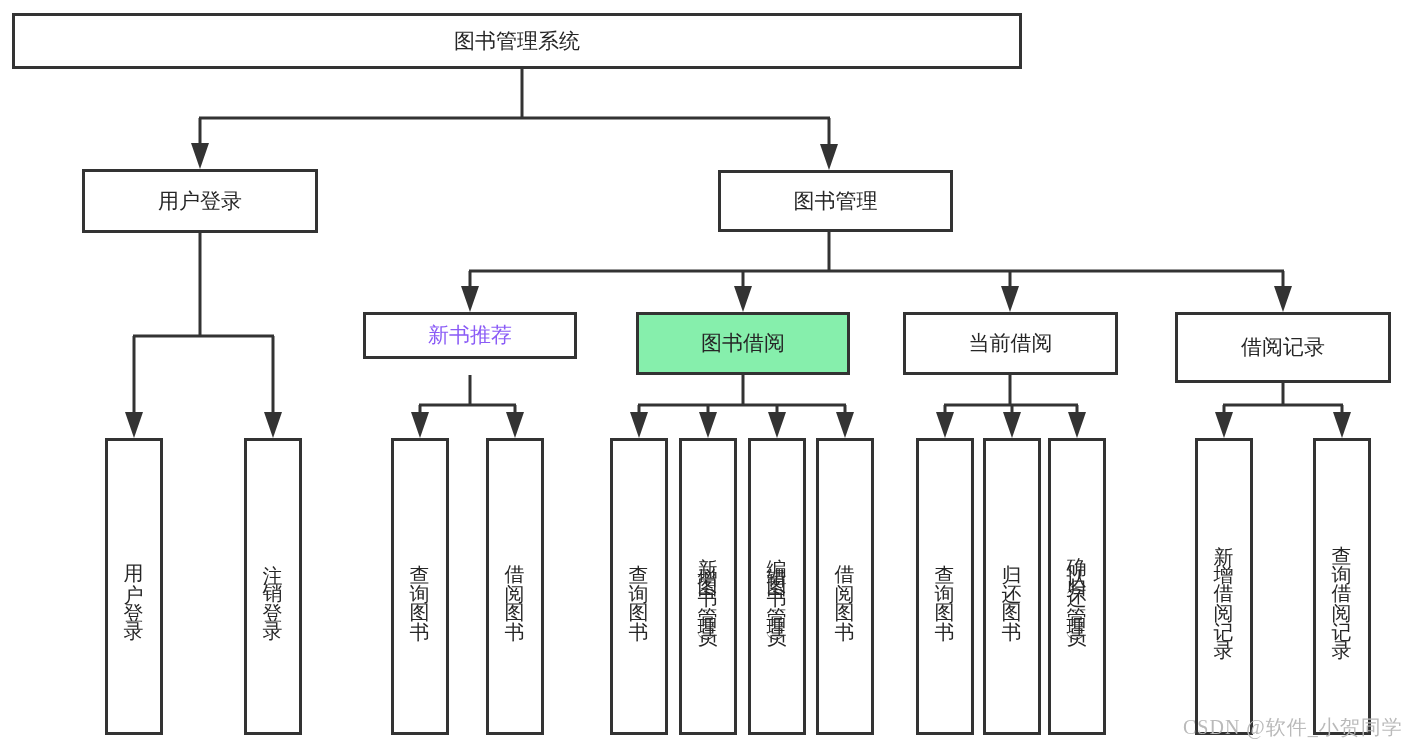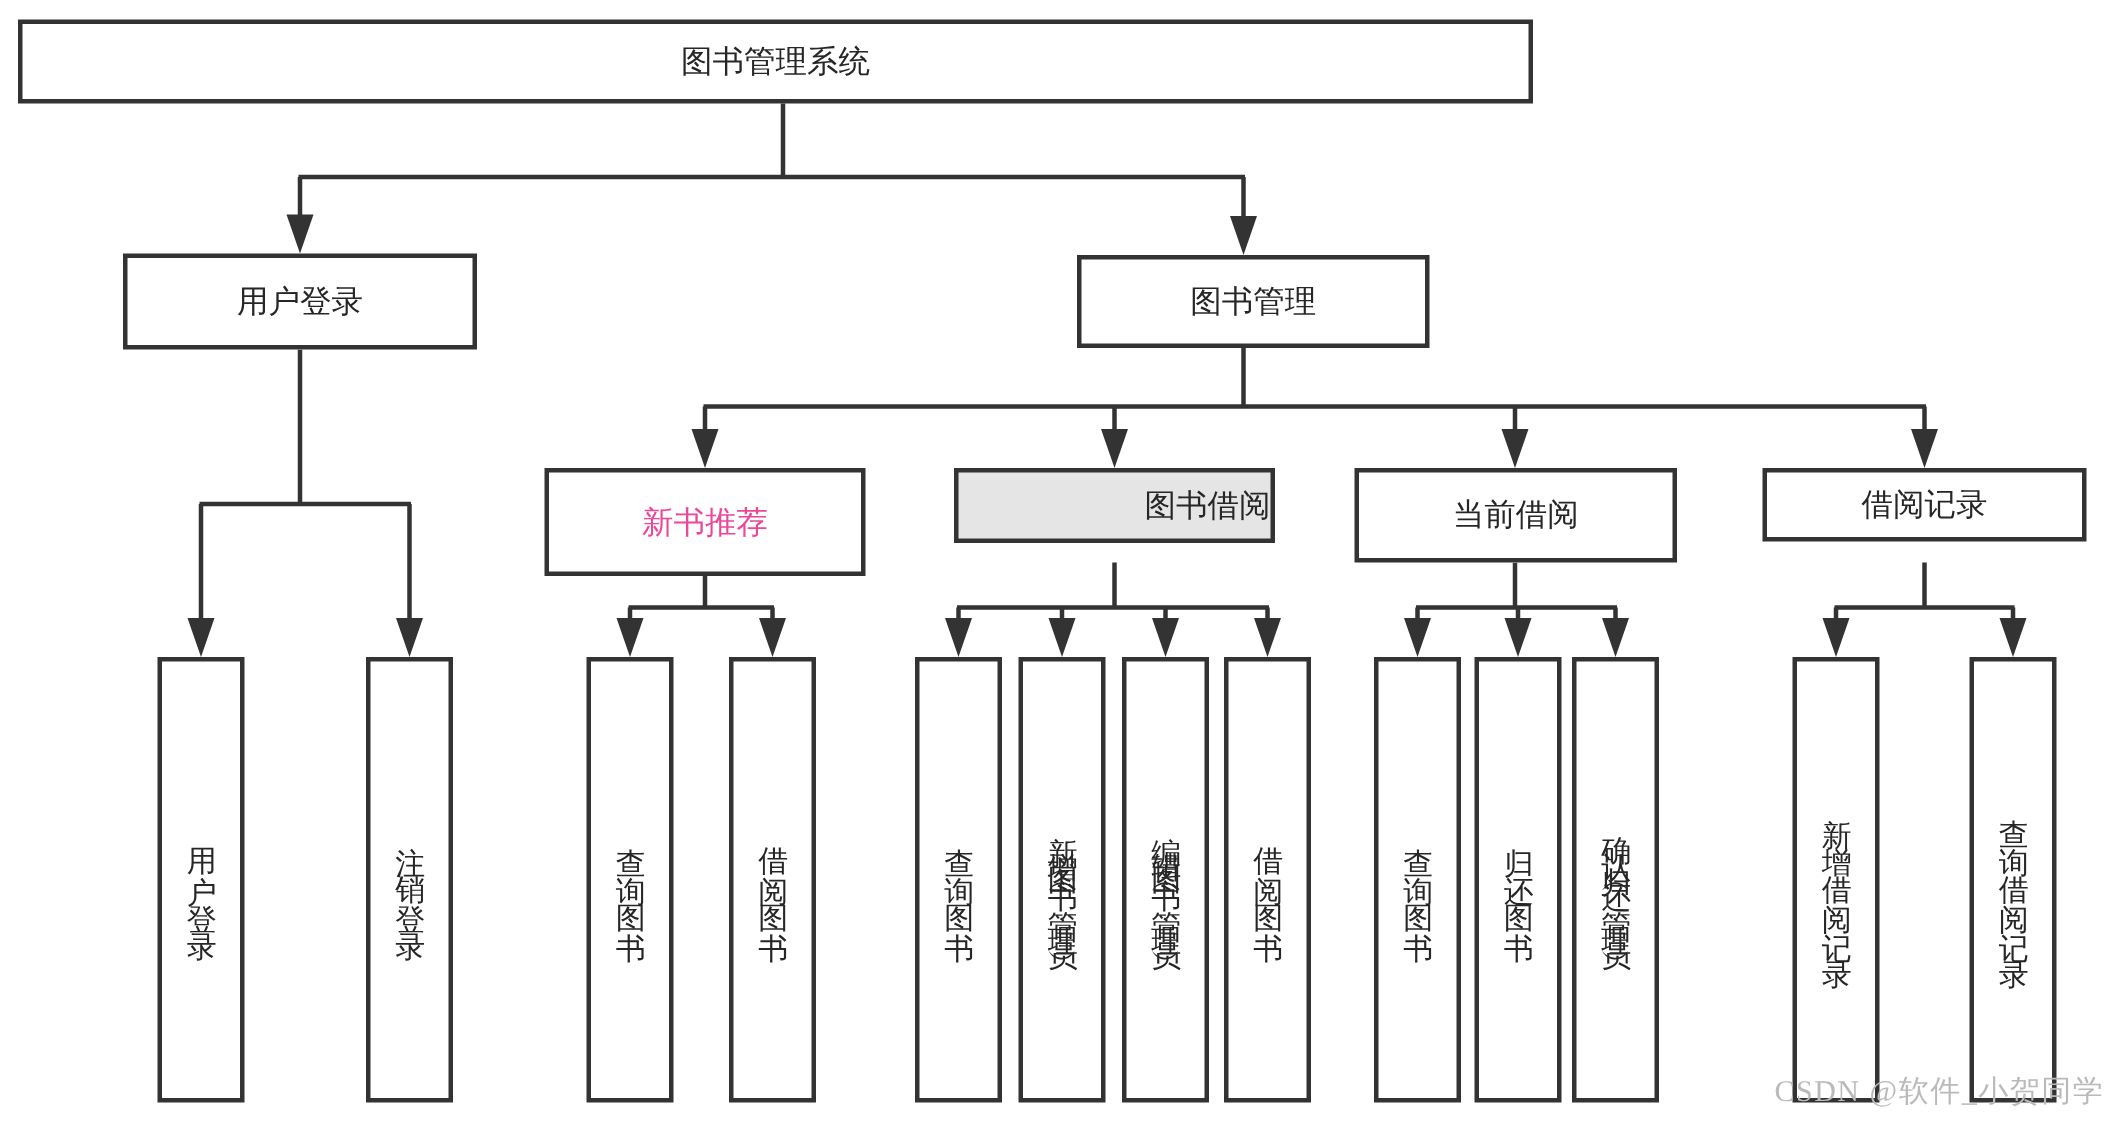--- a/index.html
+++ b/index.html
@@ -109,30 +109,30 @@
   <div id="node-layer">
       <div class="node" style="left: 12px; top: 13px; width: 1010px; height: 56px; border-color: rgb(51, 51, 51); background: rgb(255, 255, 255); color: rgb(38, 38, 38);">
         <span class="lbl">图书管理系统</span>
       </div>
       <div class="node" style="left: 82px; top: 169px; width: 236px; height: 64px; border-color: rgb(51, 51, 51); background: rgb(255, 255, 255); color: rgb(38, 38, 38);">
         <span class="lbl">用户登录</span>
       </div>
       <div class="node" style="left: 718px; top: 170px; width: 235px; height: 62px; border-color: rgb(51, 51, 51); background: rgb(255, 255, 255); color: rgb(38, 38, 38);">
         <span class="lbl">图书管理</span>
       </div>
-      <div class="node" style="left: 363px; top: 312px; width: 214px; height: 72px; border-color: rgb(51, 51, 51); background: rgb(255, 255, 255); color: #ec4899; justify-content: center;">
+      <div class="node" style="left: 363px; top: 312px; width: 214px; height: 47px; border-color: rgb(51, 51, 51); background: rgb(255, 255, 255); color: #8b5cf6; justify-content: center;">
         <span class="lbl">新书推荐</span>
       </div>
-      <div class="node" style="left: 636px; top: 312px; width: 214px; height: 50px; border-color: rgb(51, 51, 51); background: #e5e5e5; color: rgb(38, 38, 38); justify-content: flex-end;">
+      <div class="node" style="left: 636px; top: 312px; width: 214px; height: 63px; border-color: rgb(51, 51, 51); background: #86efac; color: rgb(38, 38, 38);">
         <span class="lbl">图书借阅</span>
       </div>
       <div class="node" style="left: 903px; top: 312px; width: 215px; height: 63px; border-color: rgb(51, 51, 51); background: rgb(255, 255, 255); color: rgb(38, 38, 38);">
         <span class="lbl">当前借阅</span>
       </div>
-      <div class="node" style="left: 1175px; top: 312px; width: 216px; height: 49px; border-color: rgb(51, 51, 51); background: rgb(255, 255, 255); color: rgb(38, 38, 38);">
+      <div class="node" style="left: 1175px; top: 312px; width: 216px; height: 71px; border-color: rgb(51, 51, 51); background: rgb(255, 255, 255); color: rgb(38, 38, 38);">
         <span class="lbl">借阅记录</span>
       </div>
       <div class="node vertical" style="left: 105px; top: 438px; width: 58px; height: 297px; border-color: rgb(51, 51, 51); background: rgb(255, 255, 255); color: rgb(38, 38, 38);">
         <span class="lbl" style="letter-spacing: 19px;">用户登录</span>
       </div>
       <div class="node vertical" style="left: 244px; top: 438px; width: 58px; height: 297px; border-color: rgb(51, 51, 51); background: rgb(255, 255, 255); color: rgb(38, 38, 38);">
         <span class="lbl" style="letter-spacing: 19px;">注销登录</span>
       </div>
       <div class="node vertical" style="left: 391px; top: 438px; width: 58px; height: 297px; border-color: rgb(51, 51, 51); background: rgb(255, 255, 255); color: rgb(38, 38, 38);">
         <span class="lbl" style="letter-spacing: 19px;">查询图书</span>

